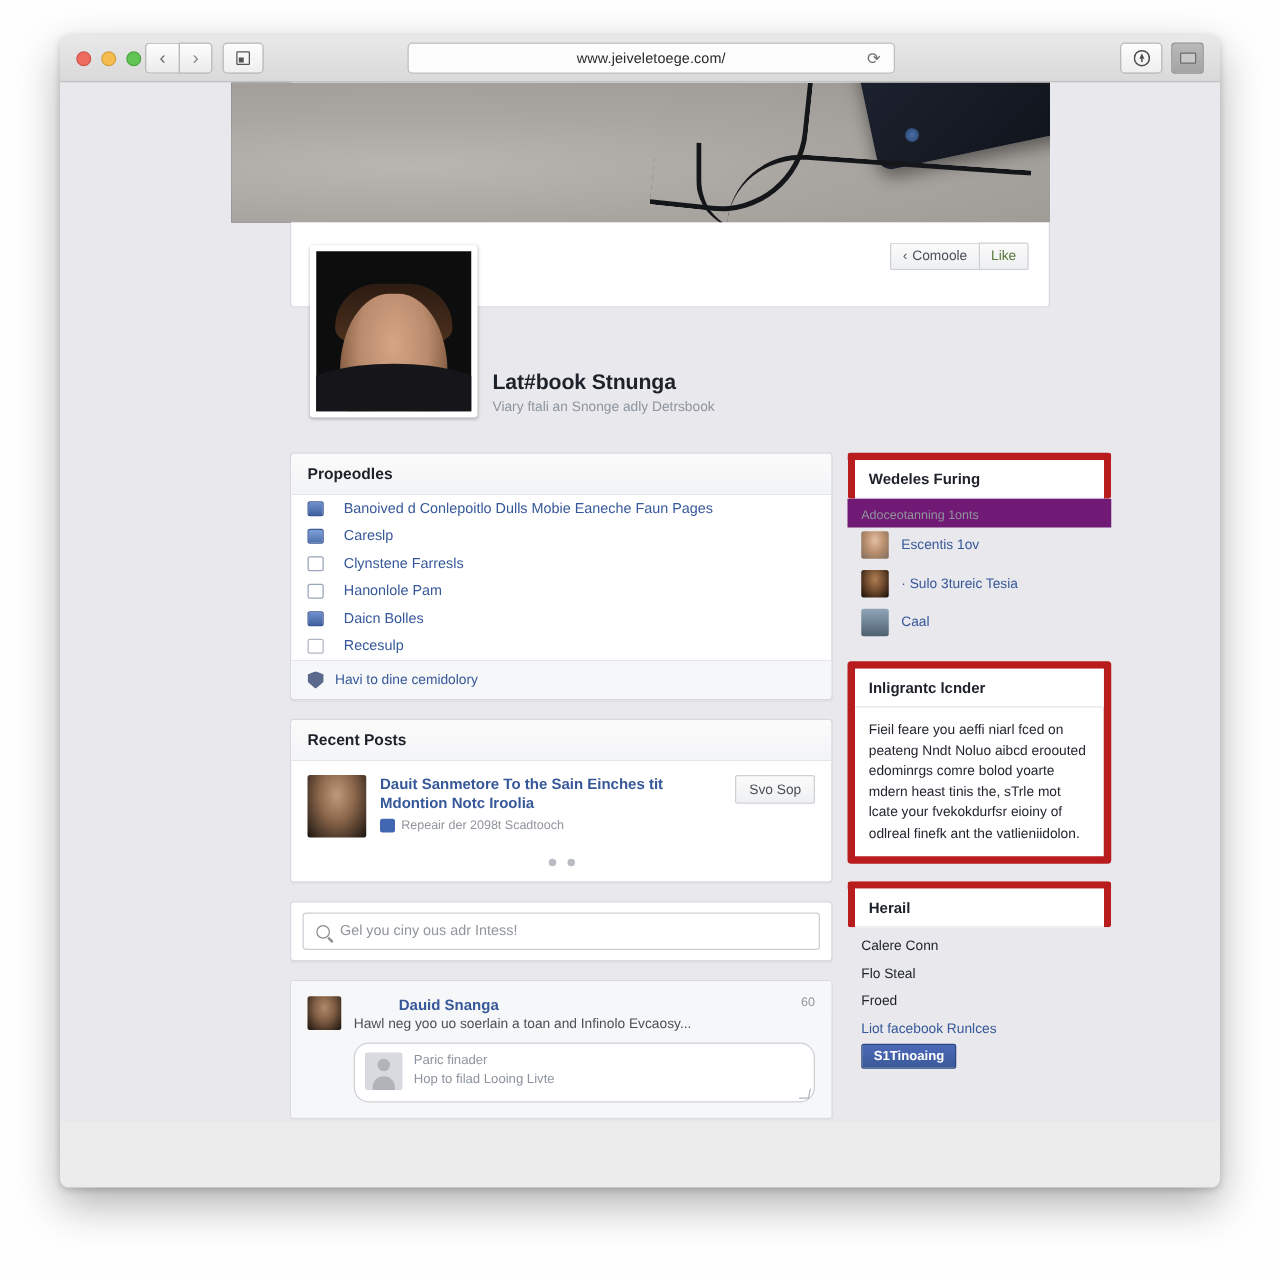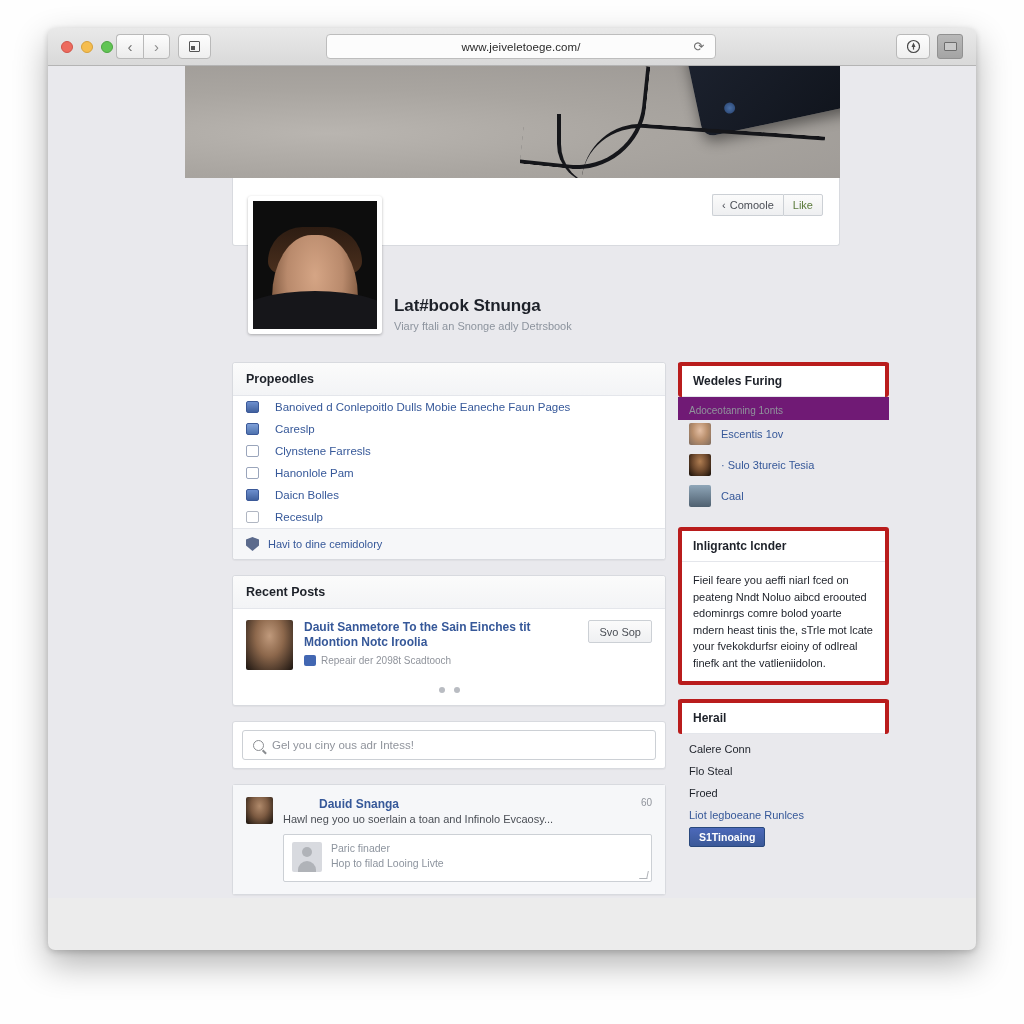--- a/index.html
+++ b/index.html
@@ -261,33 +261,33 @@
 
   
   .ccard{ padding:12px 13px; background:#f6f7f9; }
   .crow{ display:flex; gap:10px; }
   .cav{ width:27px;height:27px;border-radius:2px;flex:0 0 auto;
         background:radial-gradient(ellipse at 50% 34%, #b08a6b 0%, #7d5b42 45%, #17110c 100%);}
   .cname{ font-size:12px;font-weight:bold;color:#365899; filter:blur(.35px);padding-left:36px;}
   .ctext{ font-size:11px;color:#4b4f56;margin-top:2px; filter:blur(.45px);}
   .cnum{ margin-left:auto; font-size:10px; color:#90949c; filter:blur(.4px);}
   .cbox{
-    margin:9px 0 0 37px; background:#fff; border:1px solid #ccd0d5; border-radius:2px;
+    margin:9px 0 0 37px; background:#fff; border:1px solid #ccd0d5; border-radius:12px;
     padding:7px 8px; display:flex; gap:9px; position:relative; min-height:48px;
   }
   .cbavatar{ width:30px;height:30px;background:#d8dadf;border-radius:2px;flex:0 0 auto; position:relative;}
   .cbavatar:before{content:"";position:absolute;left:50%;top:5px;width:10px;height:10px;border-radius:50%;background:#b0b3b8;transform:translateX(-50%);}
   .cbavatar:after{content:"";position:absolute;left:50%;bottom:0;width:18px;height:11px;border-radius:9px 9px 0 0;background:#b0b3b8;transform:translateX(-50%);}
   .cbl1{ font-size:10.5px; color:#8d949e; filter:blur(.4px);}
   .cbl2{ font-size:10.5px; color:#8d949e; margin-top:3px; filter:blur(.4px);}
   .resize{ position:absolute; right:3px; bottom:2px; width:8px;height:8px;
            border-right:1px solid #b0b3b8; border-bottom:1px solid #b0b3b8; transform:skewX(-12deg);}
 
   
-  .rcard{ background:#fff;border:4px solid #b91c1c;border-radius:3px;margin-bottom:14px;}
+  .rcard{ background:#fff;border:6px solid #b91c1c;border-radius:3px;margin-bottom:14px;}
   .rhdr{ padding:8px 11px;font-size:12px;font-weight:bold;color:#1d2129;
          background:#fff; border-bottom:1px solid #e4e6eb; filter:blur(.35px);}
   .rsub{ padding:8px 11px 4px; font-size:10px; color:#90949c; filter:blur(.45px); background:#701a75;}
   .frow{ display:flex;align-items:center;gap:10px;padding:3px 11px 6px; background:#e9e9ed;}
   .fav{ width:22px;height:22px;border-radius:2px;flex:0 0 auto;}
   .fav.a{ background:radial-gradient(ellipse at 50% 34%,#e4bfa4 0%,#b98f6d 48%,#7c6a5d 100%);}
   .fav.b{ background:radial-gradient(ellipse at 50% 34%,#b07e52 0%,#6b472c 50%,#140d07 100%);}
   .fav.c{ background:linear-gradient(#8fa6b8,#4f6070);}
   .fname{ font-size:11px;color:#365899; filter:blur(.45px);}
   .rbody{ padding:10px 11px; font-size:11px; color:#1d2129; line-height:1.5; filter:blur(.5px);}
@@ -478,21 +478,21 @@
         <div class="rbody">Fieil feare you aeffi niarl fced on peateng Nndt Noluo aibcd eroouted edominrgs comre bolod yoarte mdern heast tinis the, sTrle mot lcate your fvekokdurfsr eioiny of odlreal finefk ant the vatlieniidolon.</div>
       </div>
 
       <div class="rcard" style="border-bottom:none;margin-bottom:0">
         <div class="rhdr">Herail</div>
       </div>
       <div class="rlist">
         <div class="rli">Calere Conn</div>
         <div class="rli">Flo Steal</div>
         <div class="rli">Froed</div>
-        <div class="rlink">Liot legboeane Runlces</div>
+        <div class="rlink">Liot facebook Runlces</div>
         <div class="rbtn">S1Tinoaing</div>
       </div>
 
     </div>
 
   </div>
  </div>
 </div>
 
 </body></html>

